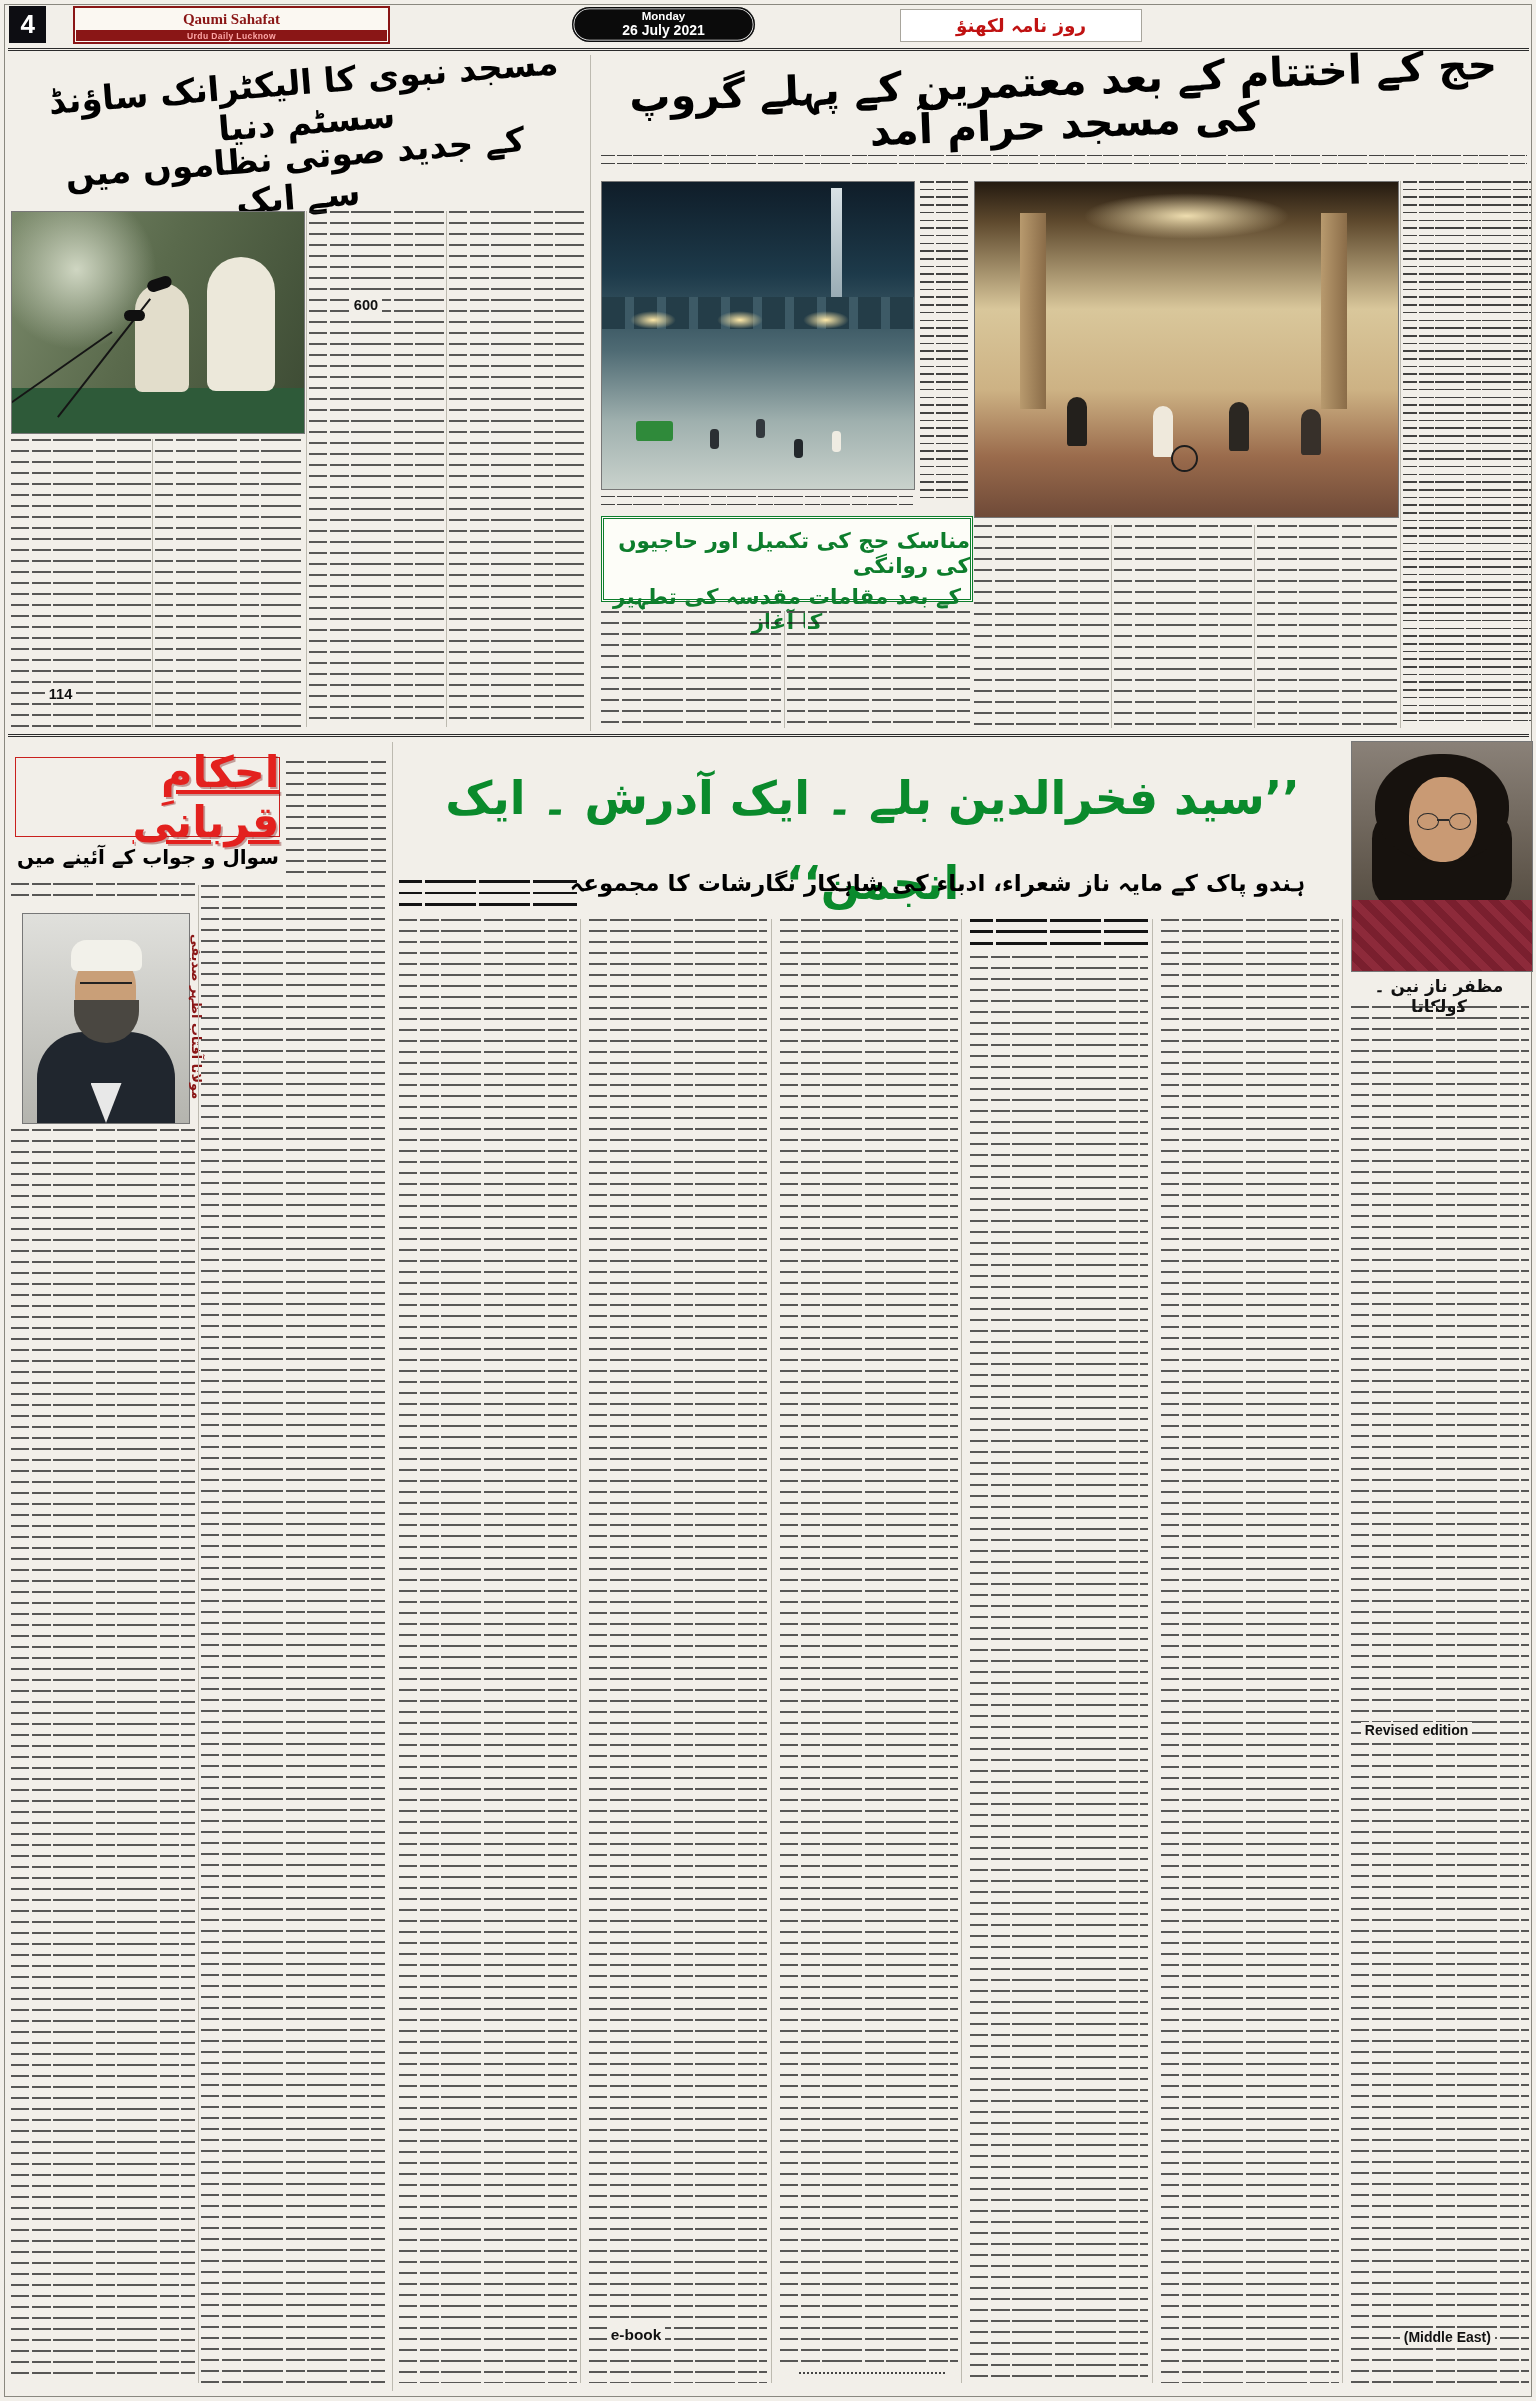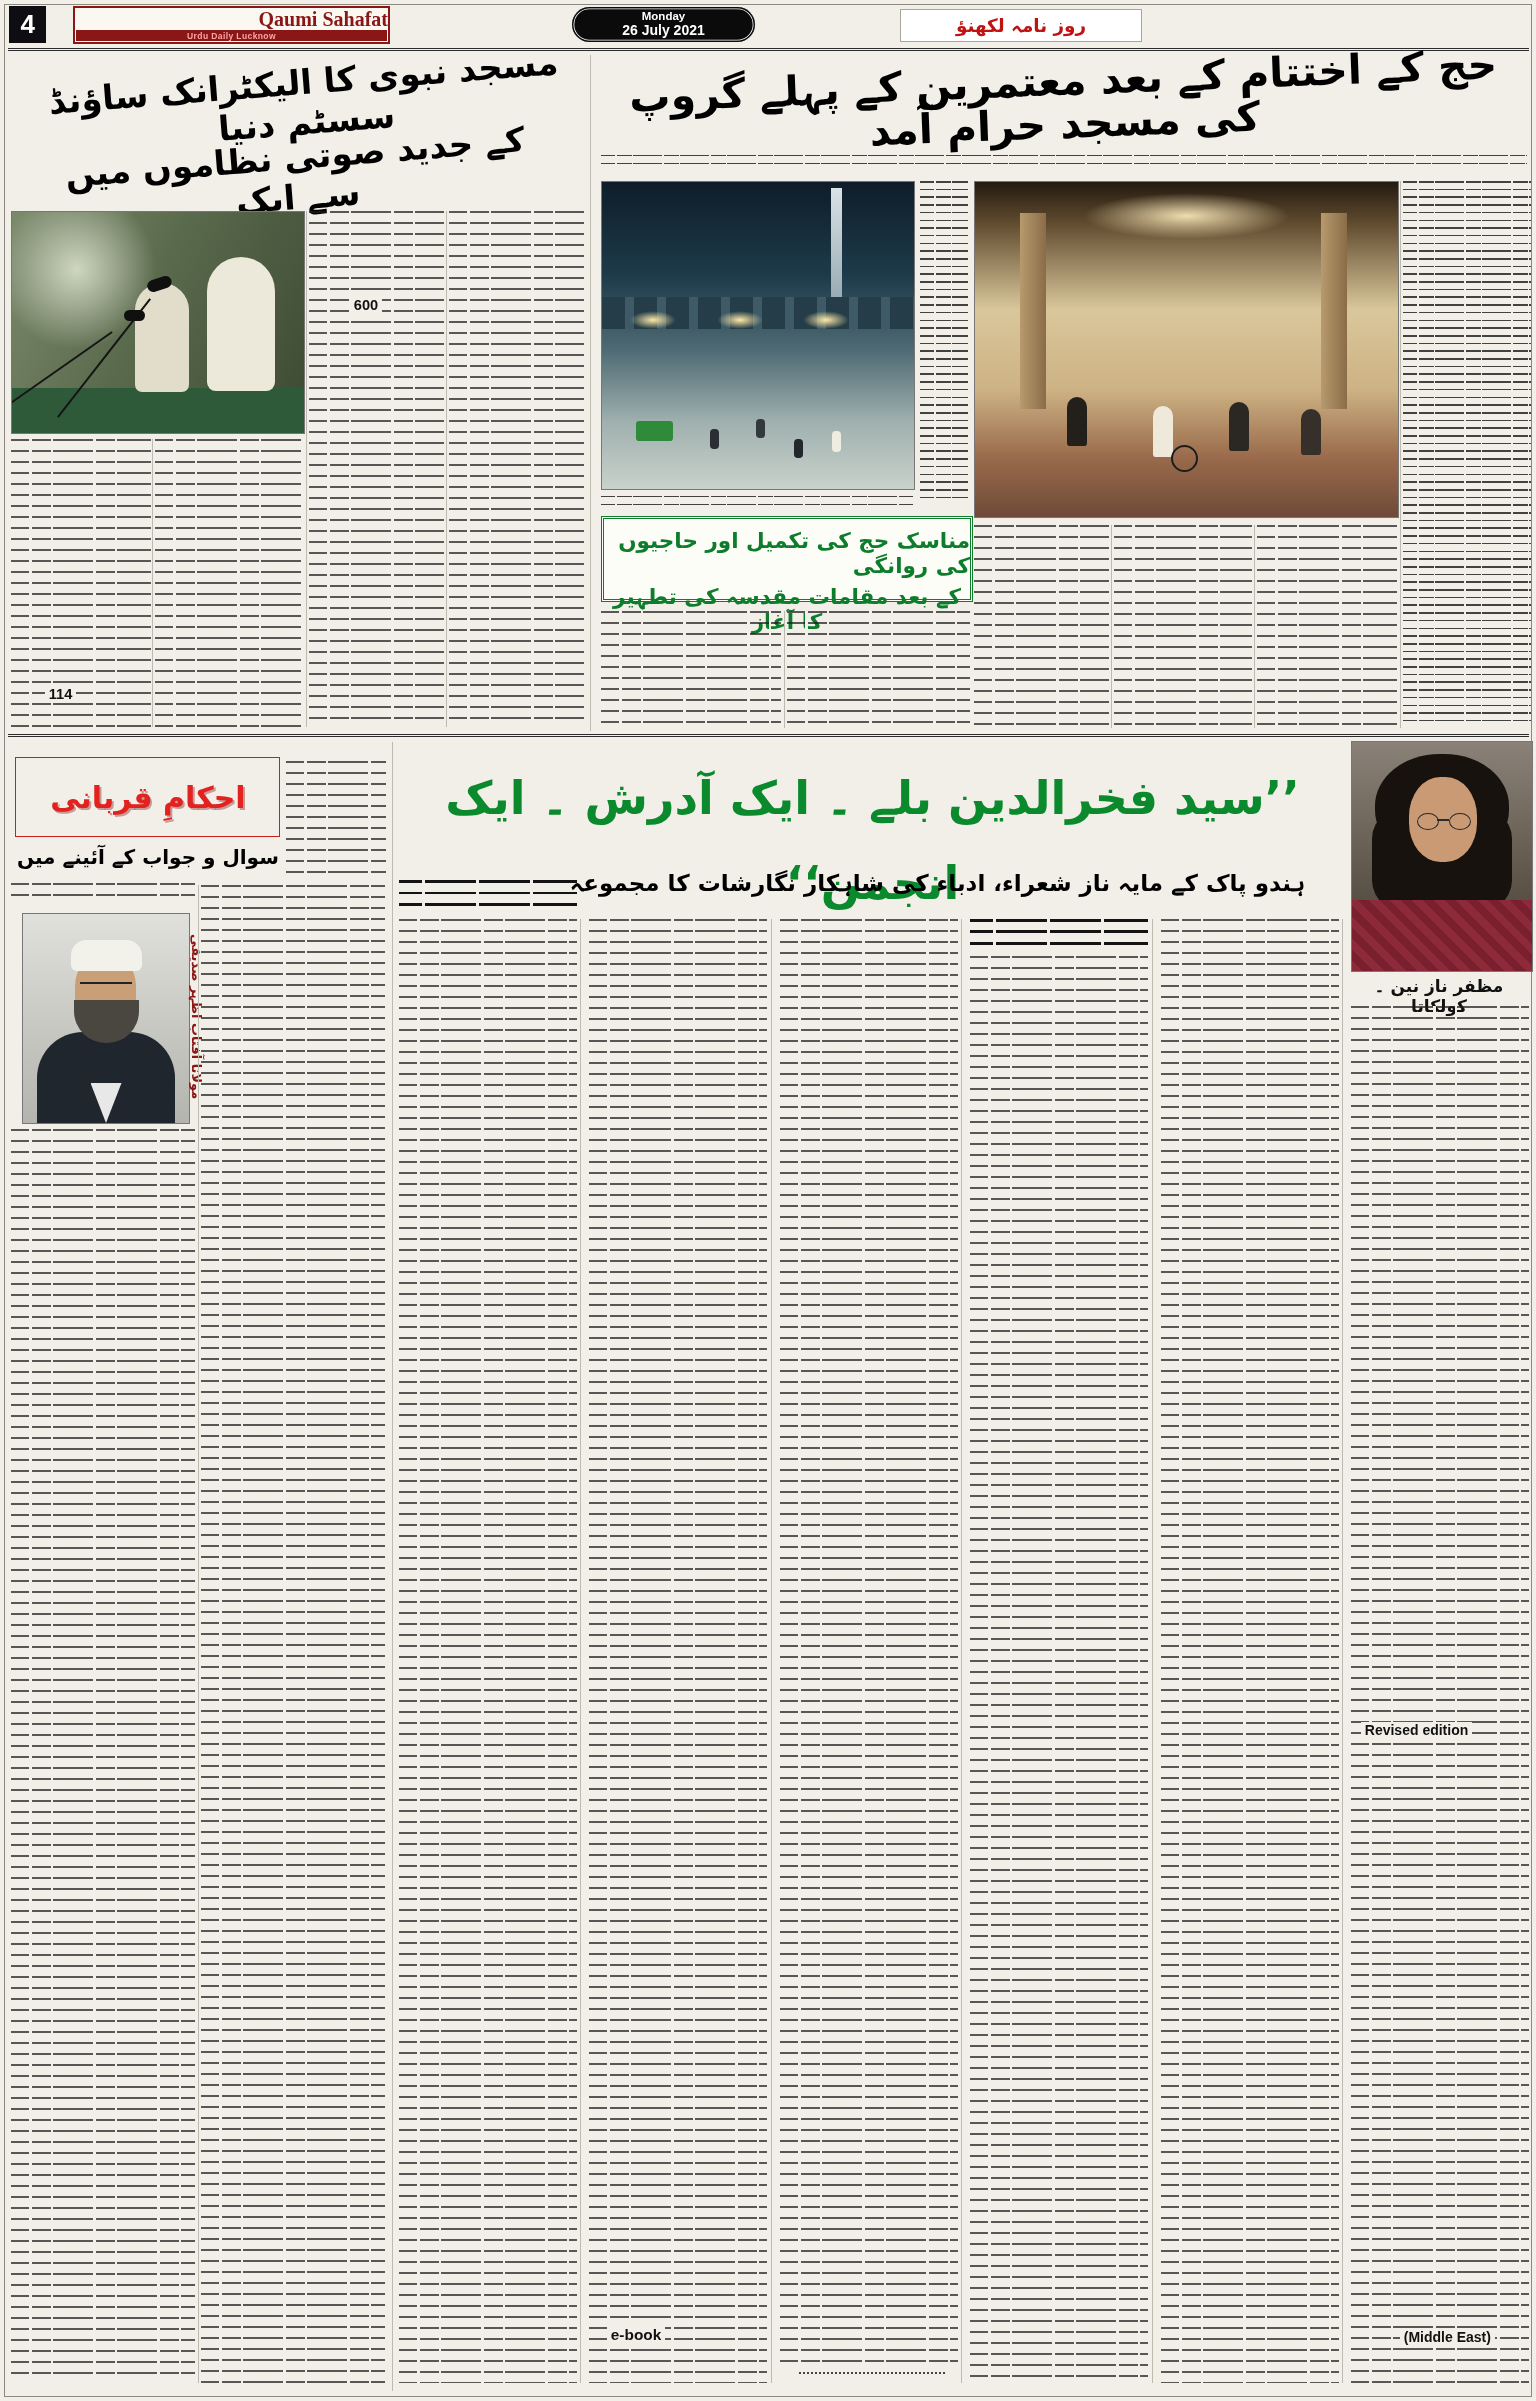--- a/index.html
+++ b/index.html
@@ -49,21 +49,21 @@
 
 <div class="sheet">
   <div class="frame"></div>
 
   <div class="abs" style="left:9.2px;top:6.1px;width:37px;height:37px;background:#0d0d12;color:#fff;
               display:flex;align-items:center;justify-content:center;font-weight:700;font-size:26px;font-family:'Liberation Sans',sans-serif;">
       <span>4</span>
     </div>
 
   <div class="abs" style="left:73px;top:6.1px;width:317px;height:38px;border:2.3px double var(--maroon);background:#fbf8f2;box-sizing:border-box;">
-    <div style="text-align:right;font-family:'Liberation Serif',serif;font-weight:700;font-size:20px;color:var(--maroon);line-height:21.5px;margin-top:0.8px;">Qaumi Sahafat</div>
+    <div style="text-align:center;font-family:'Liberation Serif',serif;font-weight:700;font-size:15px;color:var(--maroon);line-height:21.5px;margin-top:0.8px;">Qaumi Sahafat</div>
     <div style="position:absolute;left:0.8px;right:0.8px;bottom:0.8px;height:11.5px;background:var(--maroon);color:#fca5a5;
                 display:flex;align-items:center;justify-content:center;">
       <span style="font-family:'Liberation Sans',sans-serif;font-weight:700;font-size:8.5px;letter-spacing:0.4px;">Urdu Daily Lucknow</span>
     </div>
   </div>
 
   <div class="abs" style="left:572px;top:7px;width:183px;height:35px;background:#0b0b0b;border-radius:17.7px;
               box-shadow:inset 0 0 0 1.5px #0b0b0b, inset 0 0 0 2.3px #fff;
               display:flex;flex-direction:column;align-items:center;justify-content:center;color:#fff;font-family:'Liberation Sans',sans-serif;">
     <span style="font-weight:700;font-size:11.5px;line-height:13px;">Monday</span>
@@ -153,21 +153,21 @@
   <div class="tx" style="left:1257px;top:525px;width:140px;height:203px;"></div>
   <div class="vr" style="left:784px;top:611px;height:117px;"></div>
   <div class="vr" style="left:1111px;top:525px;height:203px;"></div>
   <div class="vr" style="left:1254px;top:525px;height:203px;"></div>
 
   <div class="hr2" style="left:7.7px;top:734px;width:1521px;"></div>
   <div class="vr" style="left:392px;top:742px;height:1649px;"></div>
 
   <div class="abs urdu" style="left:15.4px;top:757px;width:265px;height:80px;border:1.9px solid #c9201d;box-sizing:border-box;
               display:flex;align-items:center;justify-content:center;">
-    <span style="font-weight:700;font-size:30px;color:var(--red);text-shadow:1.9px 1.9px 0 rgba(110,0,0,.35);">احکامِ قربانی</span>
+    <span style="font-weight:700;font-size:43px;color:var(--red);text-shadow:1.9px 1.9px 0 rgba(110,0,0,.35);text-decoration:underline;">احکامِ قربانی</span>
   </div>
   <div class="abs urdu" style="left:15.4px;top:845px;width:265px;height:29px;text-align:center;font-weight:700;font-size:20px;color:#000;">سوال و جواب کے آئینے میں</div>
 
   <div class="tx" style="left:286px;top:761px;width:100px;height:115px;"></div>
 
   <div class="photo" style="left:21.5px;top:913px;width:166px;height:209px;background:linear-gradient(180deg,#e0e0dc,#b4b4ae);">
     <div class="ps" style="left:14px;bottom:0;width:138px;height:91px;background:#20262e;border-radius:46px 46px 0 0;"></div>
     <div class="ps" style="left:68px;bottom:0;width:31px;height:40px;background:#e8e8e8;clip-path:polygon(50% 100%,0 0,100% 0);"></div>
     <div class="ps" style="left:52px;top:41px;width:61px;height:74px;background:#c99f78;border-radius:42%;"></div>
     <div class="ps" style="left:51px;top:86px;width:65px;height:43px;background:#4a4741;border-radius:0 0 32px 32px;"></div>

